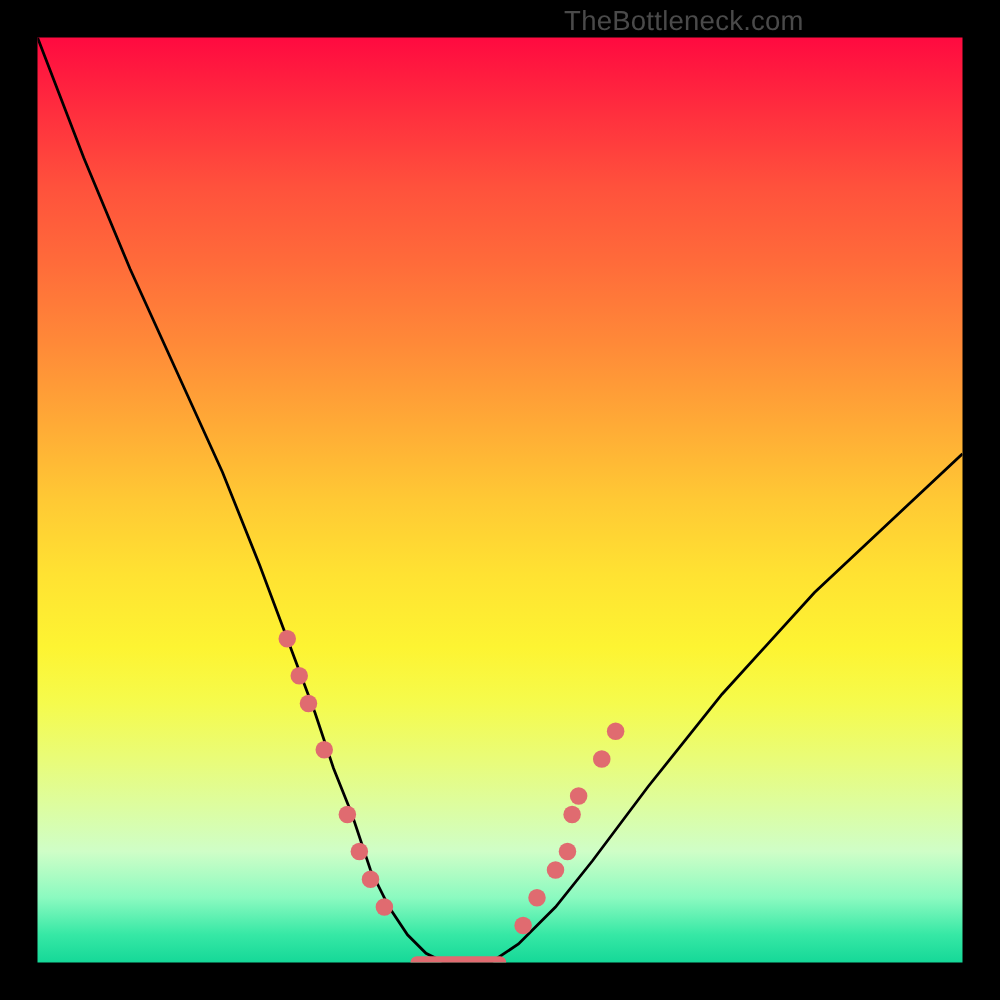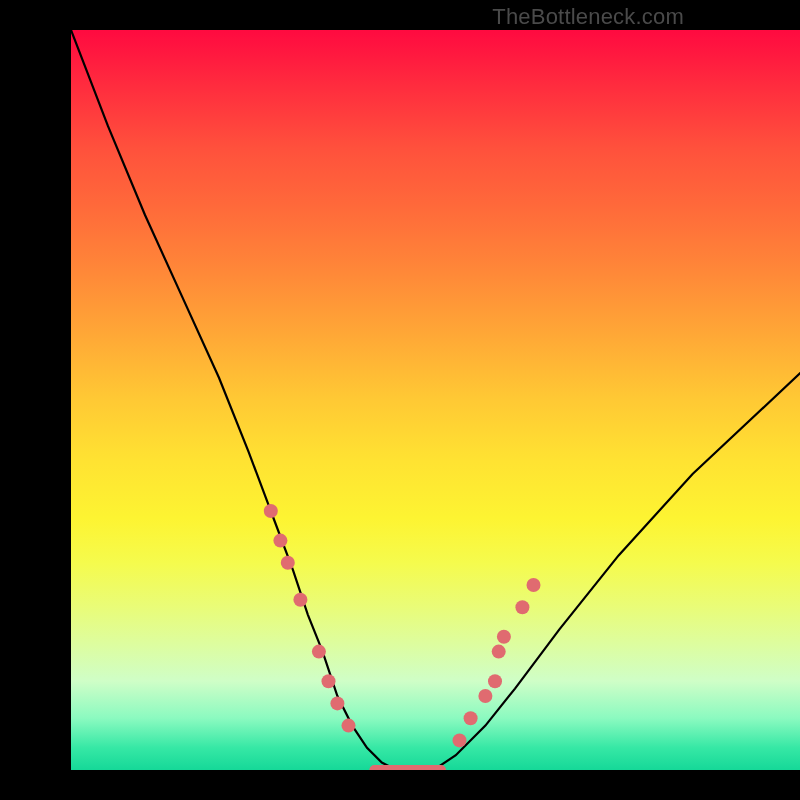--- a/index.html
+++ b/index.html
@@ -8,21 +8,20 @@
     width: 800px;
     height: 800px;
     background: #000;
     font-family: Arial, Helvetica, sans-serif;
     overflow: hidden;
   }
   .chart-wrap {
     position: relative;
     width: 651px;
     height: 800px;
-    margin-left: 41px;
   }
   .plot-area {
     position: absolute;
     left: 30px;
     top: 30px;
     width: 740px;
     height: 740px;
     background: linear-gradient(to bottom,
       #ff0a40 0%,
       #ff2e3e 8%,

